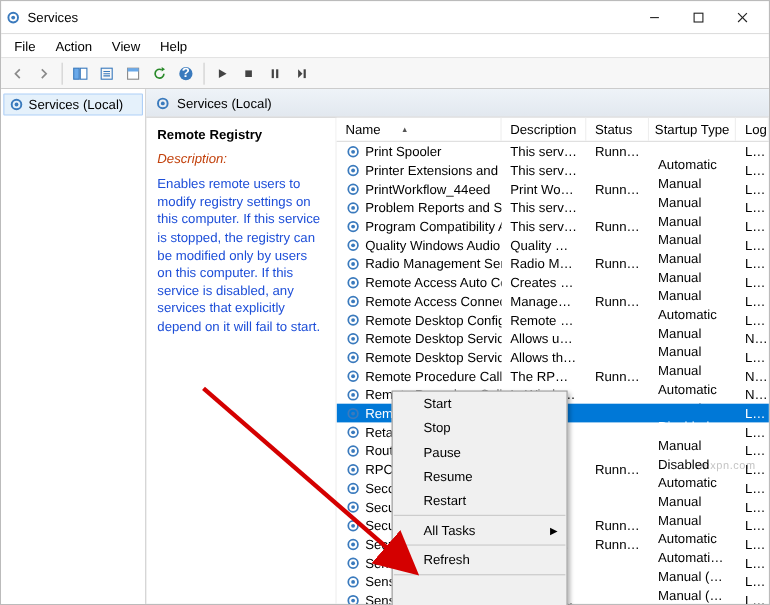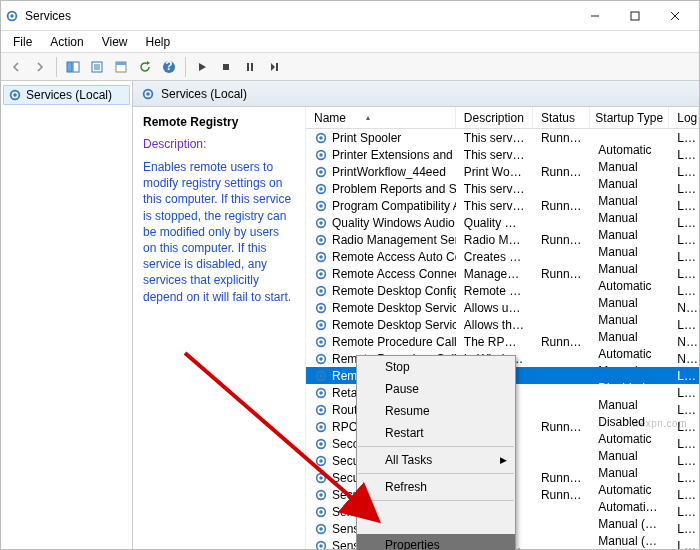--- a/index.html
+++ b/index.html
@@ -16,21 +16,21 @@
   .tbtn { width: 22px; height: 22px; display: flex; align-items: center; justify-content: center; border: 1px solid transparent; border-radius: 2px; }
   .tsep { width: 1px; height: 20px; background: #ccc; margin: 0 3px; }
   .body { flex: 1; display: flex; min-height: 0; }
   .leftpanel { width: 132px; border-right: 1px solid #ccc; background: #fff; padding: 4px 2px; }
   .treeitem { display: flex; align-items: center; gap: 4px; padding: 2px 4px; border: 1px solid #aecff7; background: #e5f1fb; border-radius: 1px; }
   .rightpanel { flex: 1; display: flex; flex-direction: column; min-width: 0; }
   .panelheader { height: 26px; display: flex; align-items: center; gap: 6px; padding: 0 8px; background: linear-gradient(#eef3f8,#e2e8ef); border-bottom: 1px solid #ccc; }
   .maincontent { flex: 1; display: flex; min-height: 0; }
   .taskpane { width: 172px; padding: 8px 10px; display: flex; flex-direction: column; gap: 8px; }
   .taskpane h3 { margin: 0; font-weight: 600; font-size: 12px; }
-  .taskpane .descheader { color: #6d28d9; }
+  .taskpane .descheader { color: #c2410c; font-style: italic; }
   .taskpane .desctext { color: #1d4ed8; line-height: 1.35; }
   .listwrap { flex: 1; display: flex; flex-direction: column; min-width: 0; border-left: 1px solid #eee; }
   .colheaders { height: 22px; display: flex; align-items: center; background: #fff; border-bottom: 1px solid #ddd; }
   .ch { padding: 0 8px; border-right: 1px solid #eee; display: flex; align-items: center; gap: 20px; height: 100%; overflow: hidden; white-space: nowrap; }
   .ch.name { width: 152px; }
   .ch.desc { width: 78px; }
   .ch.status { width: 58px; }
   .ch.stype { width: 80px; justify-content: center; }
   .ch.logon { width: 30px; }
   .sortarrow { font-size: 8px; color: #555; }
@@ -533,20 +533,21 @@
                 <div class="cell stype">Manual (Trig...</div>
                 <div class="cell logon">Loc</div>
               </div>
             </div>
         </div>
       </div>
     </div>
   </div>
 
   <div class="context">
+    <div class="ctxitem">Start</div>
     <div class="ctxitem disabled">Stop</div>
     <div class="ctxitem disabled">Pause</div>
     <div class="ctxitem disabled">Resume</div>
     <div class="ctxitem disabled">Restart</div>
     <div class="ctxsep"></div>
     <div class="ctxitem">
         <span>All Tasks</span>
         <span class="ctxarrow">▶</span>
       </div>
     <div class="ctxsep"></div>

